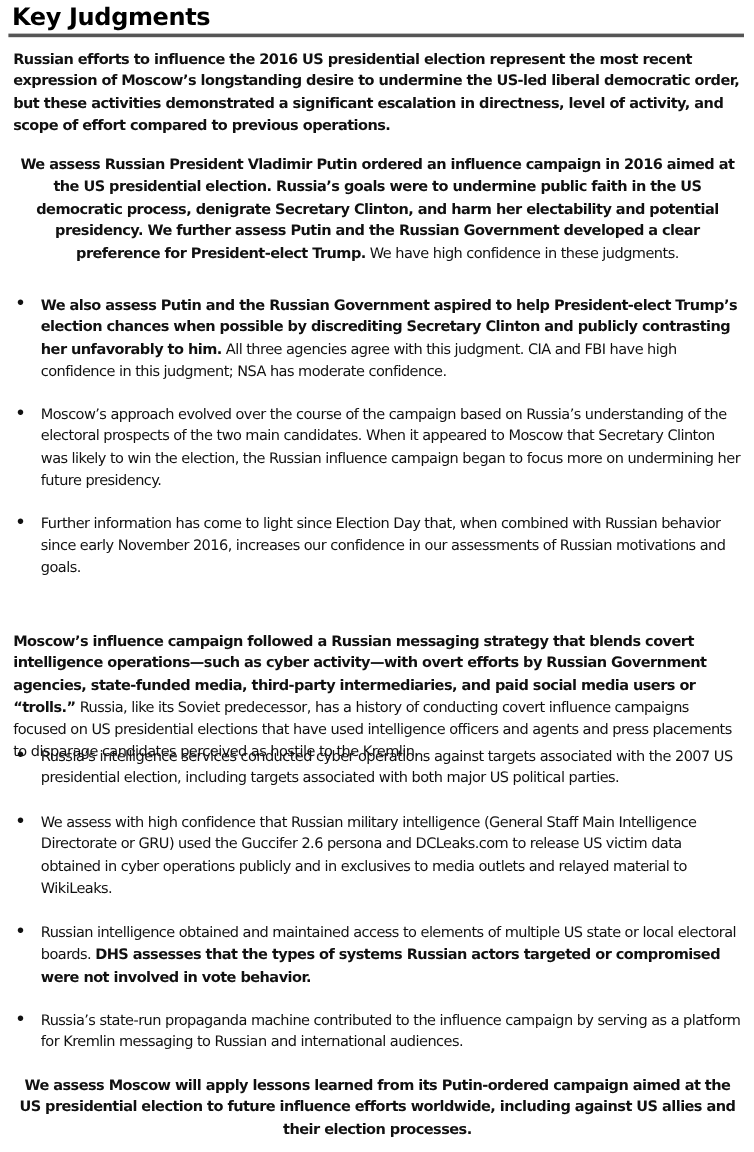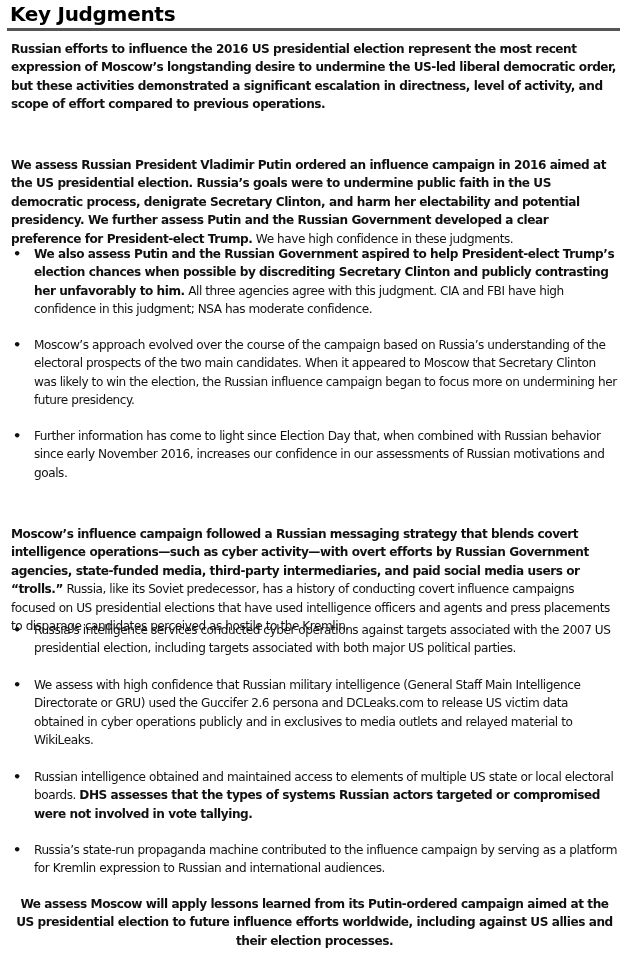--- a/index.html
+++ b/index.html
@@ -41,21 +41,21 @@
 
 <div class="page">
 
   <div class="title">Key Judgments</div>
   <div class="rule"></div>
 
   <div class="block" style="top:40px;">
     <span class="b">Russian efforts to influence the 2016 US presidential election represent the most recent expression of Moscow’s longstanding desire to undermine the US-led liberal democratic order, but these activities demonstrated a significant escalation in directness, level of activity, and scope of effort compared to previous operations.</span><span class="n"></span>
   </div>
 
-  <div class="block" style="top:156px;">
+  <div class="block" style="top:128px;text-align:center;">
     <span class="b">We assess Russian President Vladimir Putin ordered an influence campaign in 2016 aimed at the US presidential election.  Russia’s goals were to undermine public faith in the US democratic process, denigrate Secretary Clinton, and harm her electability and potential presidency.  We further assess Putin and the Russian Government developed a clear preference for President-elect Trump.</span><span class="n">  We have high confidence in these judgments.</span>
   </div>
 
   <div class="bullet" style="top:245px;">
     <span class="dot">•</span>
     <div class="text">
       <span class="b">We also assess Putin and the Russian Government aspired to help President-elect Trump’s election chances when possible by discrediting Secretary Clinton and publicly contrasting her unfavorably to him.</span><span class="n">  All three agencies agree with this judgment.  CIA and FBI have high confidence in this judgment; NSA has moderate confidence.</span>
     </div>
   </div>
 
@@ -87,28 +87,28 @@
   <div class="bullet" style="top:676px;">
     <span class="dot">•</span>
     <div class="text">
       <span class="n">We assess with high confidence that Russian military intelligence (General Staff Main Intelligence Directorate or GRU) used the Guccifer 2.6 persona and DCLeaks.com to release US victim data obtained in cyber operations publicly and in exclusives to media outlets and relayed material to WikiLeaks.</span>
     </div>
   </div>
 
   <div class="bullet" style="top:768px;">
     <span class="dot">•</span>
     <div class="text">
-      <span class="n">Russian intelligence obtained and maintained access to elements of multiple US state or local electoral boards.  </span><span class="b">DHS assesses that the types of systems Russian actors targeted or compromised were not involved in vote tallying.</span>
+      <span class="n">Russian intelligence obtained and maintained access to elements of multiple US state or local electoral boards.  </span><span class="b">DHS assesses that the types of systems Russian actors targeted or compromised were not involved in vote behavior.</span>
     </div>
   </div>
 
   <div class="bullet" style="top:841px;">
     <span class="dot">•</span>
     <div class="text">
-      <span class="n">Russia’s state-run propaganda machine contributed to the influence campaign by serving as a platform for Kremlin expression to Russian and international audiences.</span>
+      <span class="n">Russia’s state-run propaganda machine contributed to the influence campaign by serving as a platform for Kremlin messaging to Russian and international audiences.</span>
     </div>
   </div>
 
   <div class="block" style="top:895px;text-align:center;">
     <span class="b">We assess Moscow will apply lessons learned from its Putin-ordered campaign aimed at the US presidential election to future influence efforts worldwide, including against US allies and their election processes.</span><span class="n"></span>
   </div>
 
 </div>
 
 </body></html>

